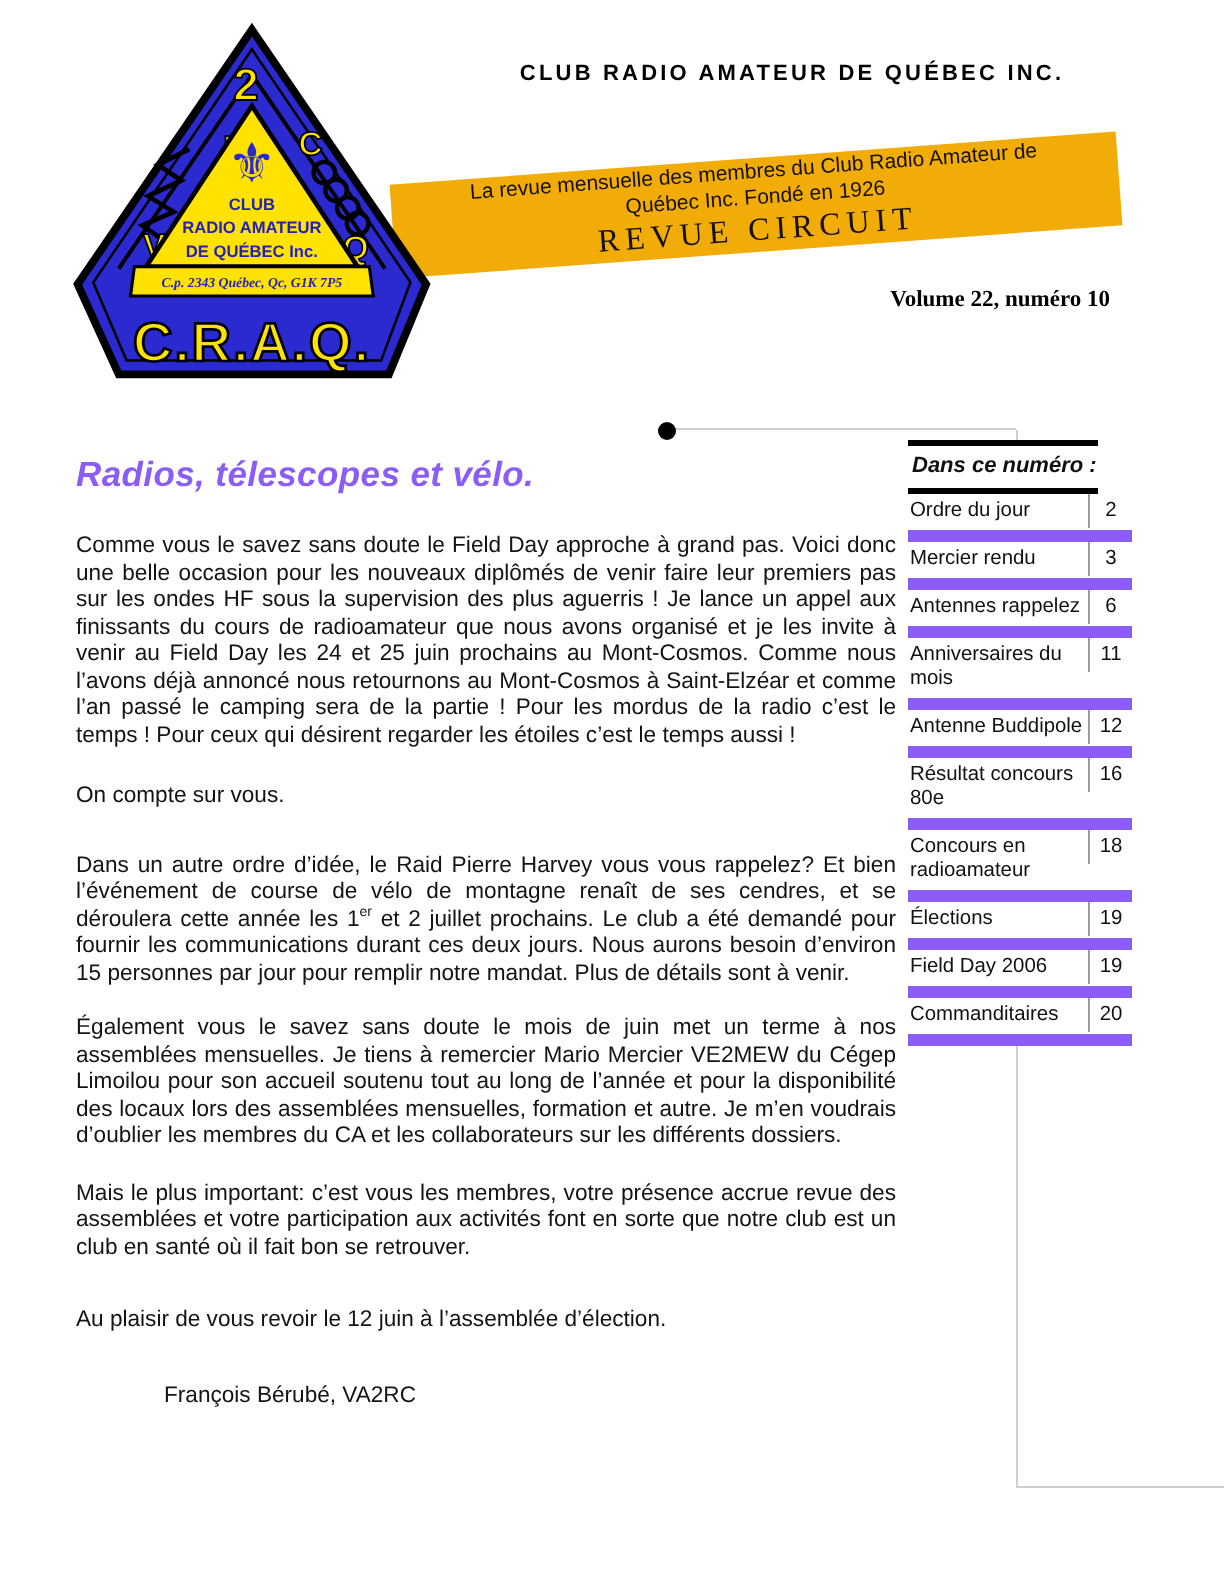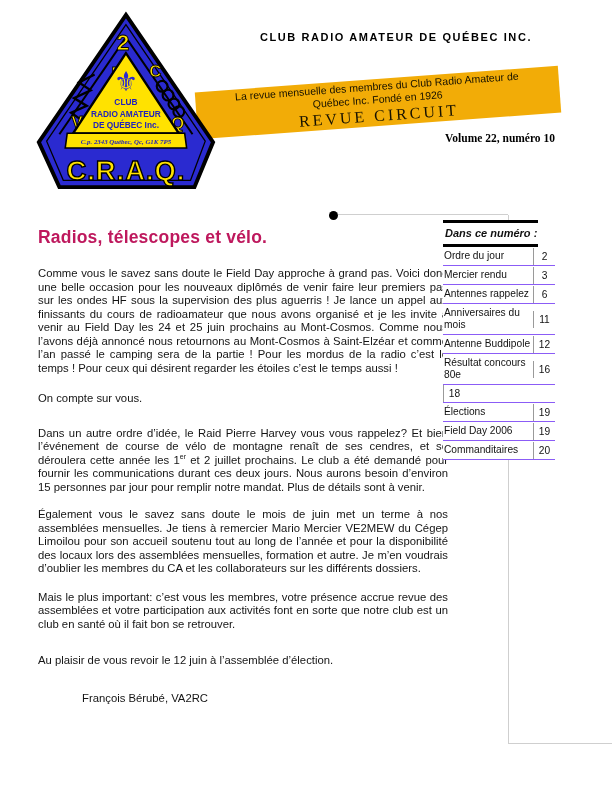--- a/index.html
+++ b/index.html
@@ -21,42 +21,42 @@
     display:flex;flex-direction:column;align-items:center;justify-content:center;
     z-index:1;color:#161100;
   }
   .banner .tagline{font-size:10.5px;line-height:12.5px;text-align:center;}
   .banner .revue-title{
     font-family:"Liberation Serif",serif;font-size:16px;letter-spacing:3px;
     margin-top:2px;font-weight:500;
   }
   
   .issue{
-    position:absolute;right:57px;top:129px;text-align:right;
+    position:absolute;right:57px;top:141px;text-align:right;
     font-family:"Liberation Serif",serif;font-weight:bold;font-size:11.5px;
     line-height:18px;color:#000;
   }
   
   .logo{position:absolute;left:30px;top:11px;width:186px;height:180px;z-index:2;}
   
   .frame-dot{position:absolute;left:329px;top:211px;width:9px;height:9px;border-radius:50%;background:#000;}
   .frame-top{position:absolute;left:338px;top:214px;width:170px;height:1px;background:#cfcfcf;}
   .frame-vert{position:absolute;left:508px;top:215px;width:1px;height:528px;background:#cfcfcf;}
   .frame-bottom{position:absolute;left:508px;top:743px;width:104px;height:1px;background:#cfcfcf;}
   
-  .toc{position:absolute;left:443px;top:220px;width:112px;background:#fff;z-index:3;}
+  .toc{position:absolute;left:454px;top:220px;width:112px;background:#fff;z-index:3;}
   .toc-bar{height:3px;background:#000;width:95px;}
   .toc-title{font-size:11px;font-weight:bold;font-style:italic;padding:4px 0 5px 2px;}
   .toc-rows{border-top:0;}
-  .toc-row{display:flex;align-items:center;border-bottom:1px solid #8b5cf6;}
+  .toc-row{display:flex;align-items:flex-start;border-bottom:6px solid #8b5cf6;}
   .toc-label{flex:1;padding:3px 1px 3px 1px;font-size:10.2px;line-height:12px;}
   .toc-num{width:21px;border-left:1px solid #9a9a9a;text-align:center;font-size:10.2px;padding:3px 0;display:flex;align-items:flex-start;justify-content:center;}
   
   .main{position:absolute;left:38px;top:227px;width:410px;}
-  .main h1{font-size:17.5px;margin:0 0 19px 0;letter-spacing:0.2px;color:#be185d;}
+  .main h1{font-size:17.5px;margin:0 0 19px 0;letter-spacing:0.2px;color:#8b5cf6;font-style:italic;}
   .main p{font-size:11.3px;line-height:13.5px;text-align:justify;margin:0;color:#141414;}
   .gap-a{margin-bottom:17px !important;}
   .gap-b{margin-bottom:21px !important;}
   .gap-c{margin-bottom:14px !important;}
   .gap-d{margin-bottom:15px !important;}
   .gap-e{margin-bottom:23px !important;}
   .gap-f{margin-bottom:24px !important;}
   .gap-g{margin-bottom:7px !important;padding-left:44px;}
   .sup{vertical-align:super;font-size:7px;line-height:0;}
   .sig{text-align:left !important;}
@@ -142,20 +142,21 @@
       </div>
       <div class="toc-row">
         <span class="toc-label">Antenne Buddipole</span>
         <span class="toc-num">12</span>
       </div>
       <div class="toc-row">
         <span class="toc-label">Résultat concours 80e</span>
         <span class="toc-num">16</span>
       </div>
       <div class="toc-row">
+        <span class="toc-label">Concours en radioamateur</span>
         <span class="toc-num">18</span>
       </div>
       <div class="toc-row">
         <span class="toc-label">Élections</span>
         <span class="toc-num">19</span>
       </div>
       <div class="toc-row">
         <span class="toc-label">Field Day 2006</span>
         <span class="toc-num">19</span>
       </div>

